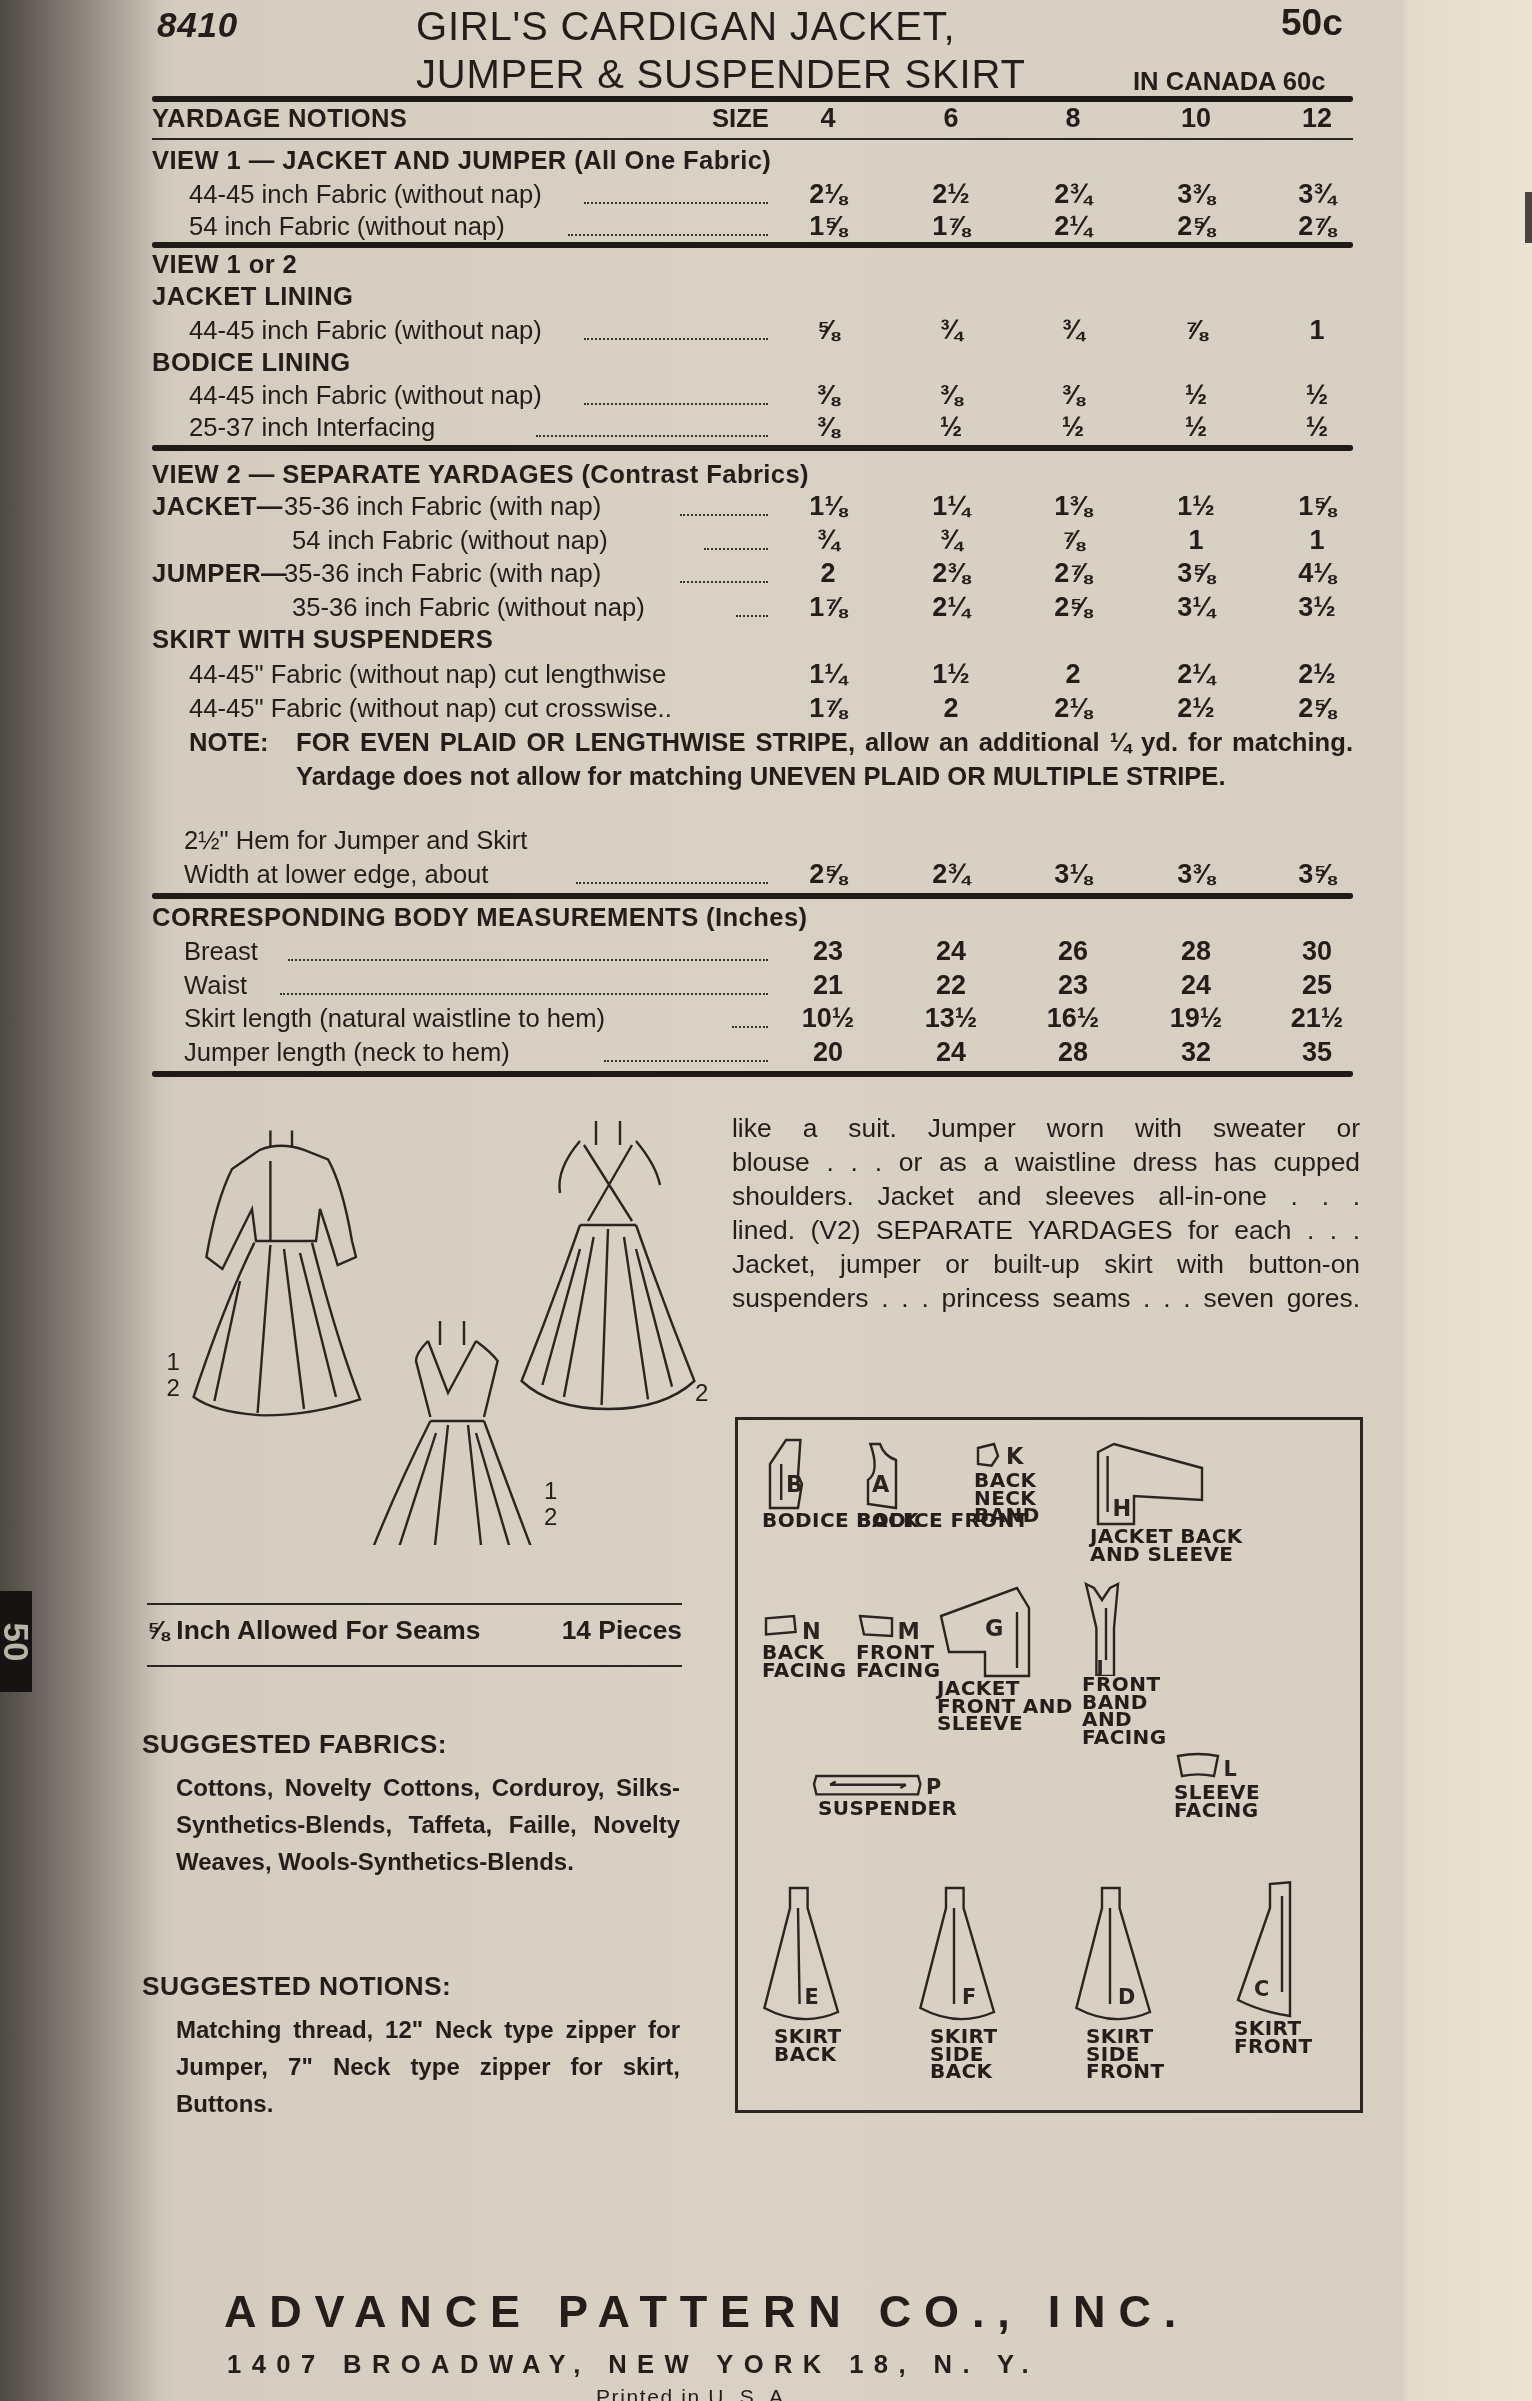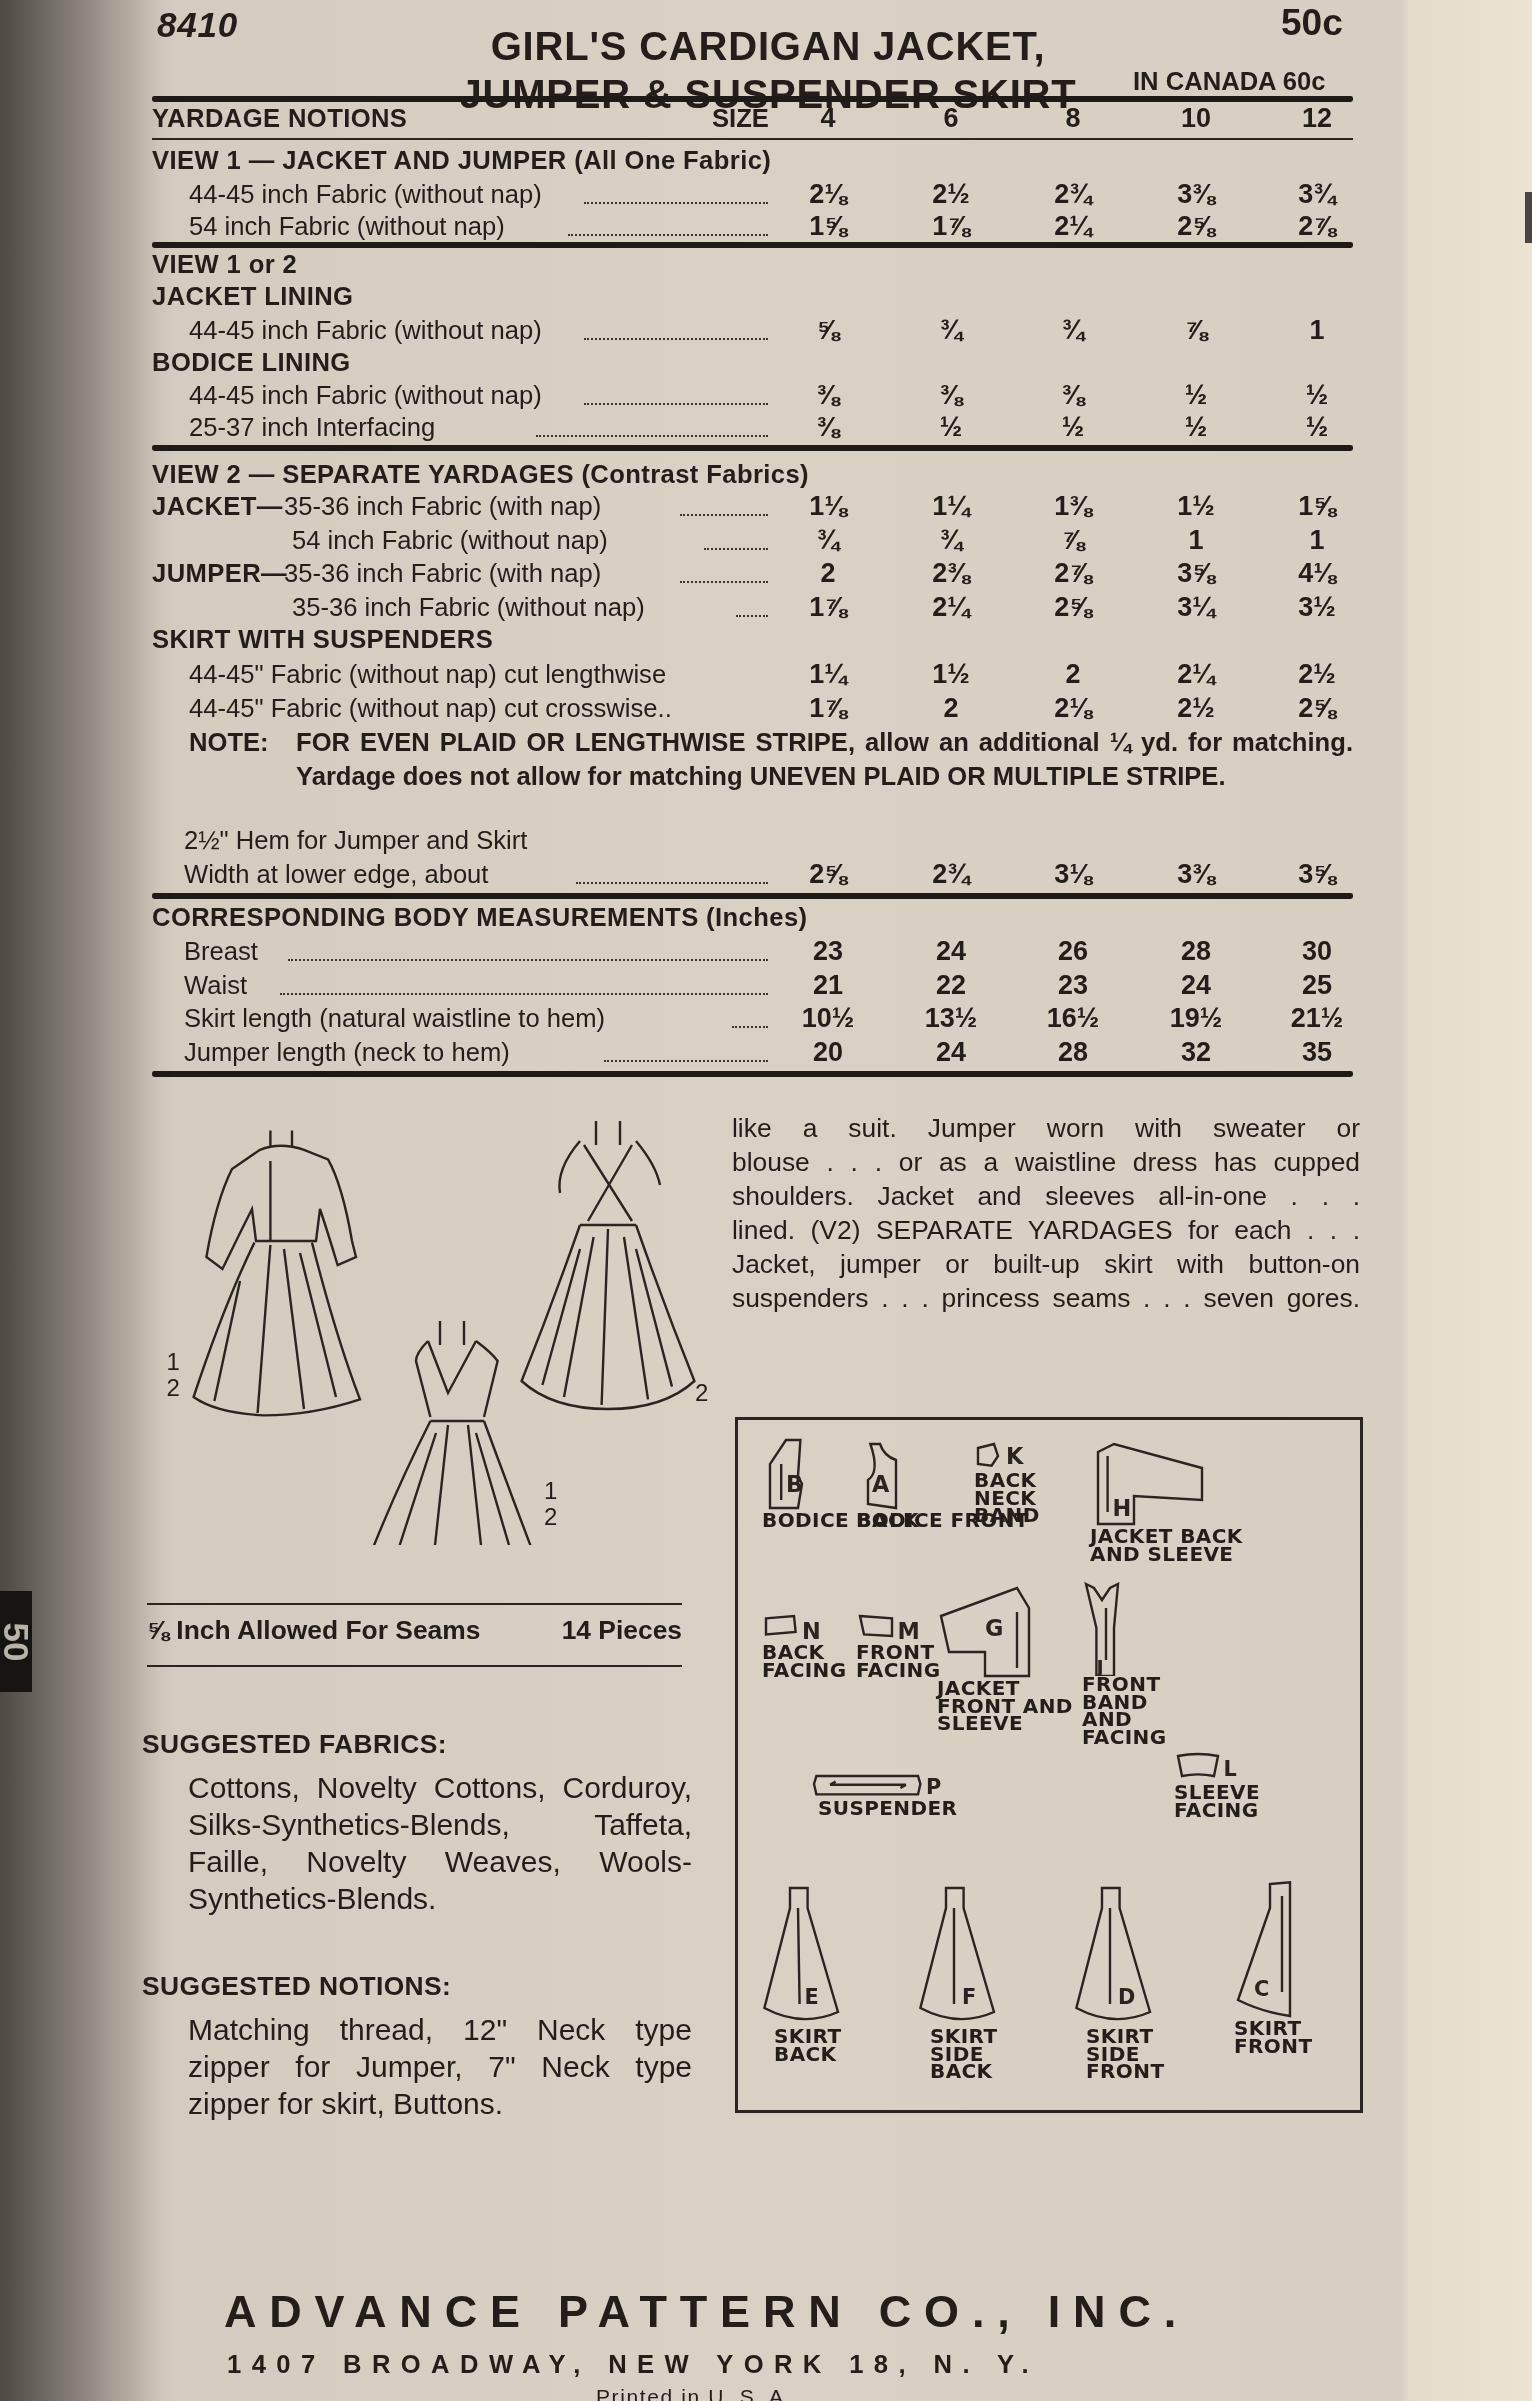--- a/index.html
+++ b/index.html
@@ -24,21 +24,21 @@
     font-weight: bold; font-size: 35px;
     display: flex; align-items: center; justify-content: center;
   }
   .tab-50 span { transform: rotate(90deg); display: block; }
   .edge-mark {
     position: absolute; left: 1525px; top: 192px; width: 8px; height: 51px; background: #4a4540;
   }
 
   
   .hdr-num { position: absolute; left: 157px; top: 4.8px; font-size: 35px; font-weight: bold; font-style: italic; letter-spacing: 0.8px; }
-  .hdr-title { position: absolute; left: 416px; top: 1.6px; width: 704px; text-align: center; font-size: 40px; font-weight: bold; line-height: 48px; letter-spacing: 0.8px; margin-top: 20px; }
+  .hdr-title { position: absolute; left: 416px; top: 1.6px; width: 704px; font-size: 40px; font-weight: normal; line-height: 48px; letter-spacing: 0.8px; }
   .hdr-price { position: absolute; left: 1281px; top: 1.6px; font-size: 37px; font-weight: bold; text-align: right; }
   .hdr-canada { position: absolute; left: 1133px; top: 67px; font-size: 25.6px; font-weight: bold; }
 
   .rule-thick { position: absolute; left: 152px; width: 1201px; height: 6.4px; background: #1e1a17; border-radius: 2.4px; }
   .rule-thin  { position: absolute; left: 152px; width: 1201px; height: 2.4px; background: #2a2520; }
 
   
   .row { position: absolute; left: 152px; width: 1201px; height: 32px; font-size: 25.6px; line-height: 32px; white-space: nowrap; }
   .row .lbl { position: absolute; left: 0; top: 0; font-weight: bold; }
   .row .lbl.ind1 { left: 37px; font-weight: normal; }
@@ -60,21 +60,21 @@
 
   .desc { position: absolute; left: 732px; top: 1111px; width: 628px; font-size: 26.4px; line-height: 34px; text-align: justify; text-align-last: justify; }
   .desc p { margin: 0; }
   .desc .last { text-align-last: justify; }
 
   
   .seam-rule { position: absolute; left: 147px; width: 535px; height: 1.6px; background: #2a2520; }
   .seams { position: absolute; left: 147px; top: 1615px; width: 535px; font-size: 26.4px; font-weight: bold; display: flex; justify-content: space-between; }
 
   .sugg-h { position: absolute; left: 142px; font-size: 26.4px; font-weight: bold; letter-spacing: 0.4px; }
-  .sugg-b { position: absolute; left: 188px; width: 504px; font-size: 30px; line-height: 37px; text-align: justify; }
+  .sugg-b { position: absolute; left: 176px; width: 504px; font-size: 24px; line-height: 37px; text-align: justify; font-weight: bold; }
 
   
   .pieces { position: absolute; left: 735px; top: 1417px; width: 628px; height: 696px; border: 3.2px solid #2a2520; box-sizing: border-box; }
   .piece { position: absolute; text-align: left; font-size: 20px; font-weight: bold; line-height: 17.6px; font-family: "DejaVu Sans", sans-serif; }
   .piece svg { display: block; }
   .piece .lbl { display: block; letter-spacing: 0.4px; }
 
   
   .foot1 { position: absolute; left: 224px; top: 2286px; width: 1105px; font-size: 45px; font-weight: bold; letter-spacing: 12.8px; white-space: nowrap; }
   .foot2 { position: absolute; left: 227px; top: 2350px; width: 1105px; font-size: 25.6px; font-weight: bold; letter-spacing: 10.4px; white-space: nowrap; }

